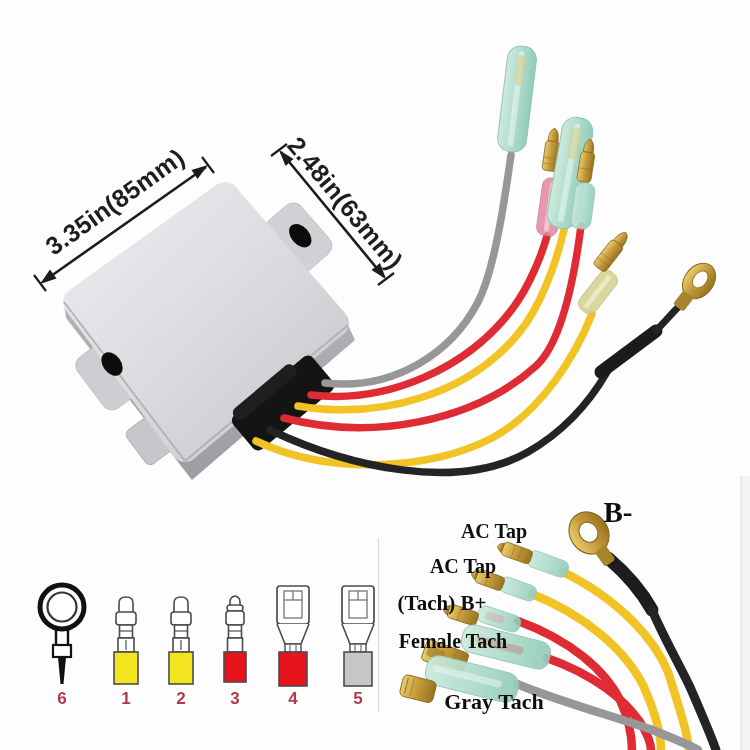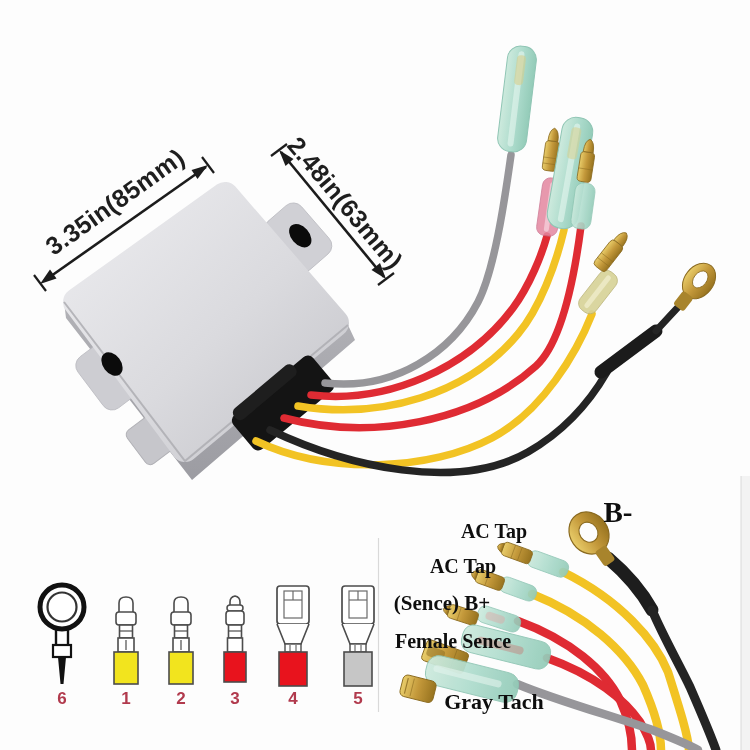--- a/index.html
+++ b/index.html
@@ -306,22 +306,22 @@
   <line x1="378.5" y1="538" x2="378.5" y2="712" stroke="#d9d9d9" stroke-width="1.2"></line>
   <rect x="741" y="476" width="9" height="274" fill="#f3f3f3"></rect>
   <line x1="741" y1="476" x2="741" y2="750" stroke="#dadada" stroke-width="1"></line>
 </svg>
 
 <span class="dim w">3.35in(85mm)</span>
 <span class="dim h">2.48in(63mm)</span>
 
 <span class="lbl wl-ac1">AC Tap</span>
 <span class="lbl wl-ac2">AC Tap</span>
-<span class="lbl wl-bplus">(Sence) B+</span>
-<span class="lbl wl-sence">Female Sence</span>
+<span class="lbl wl-bplus">(Tach) B+</span>
+<span class="lbl wl-sence">Female Tach</span>
 <span class="lbl wl-tach">Gray Tach</span>
 <span class="lbl wl-bminus">B-</span>
 
 <span class="legend-num" style="left:62px;top:699px;">6</span>
 <span class="legend-num" style="left:126px;top:699px;">1</span>
 <span class="legend-num" style="left:181px;top:699px;">2</span>
 <span class="legend-num" style="left:235px;top:699px;">3</span>
 <span class="legend-num" style="left:293px;top:699px;">4</span>
 <span class="legend-num" style="left:358px;top:699px;">5</span>
 

